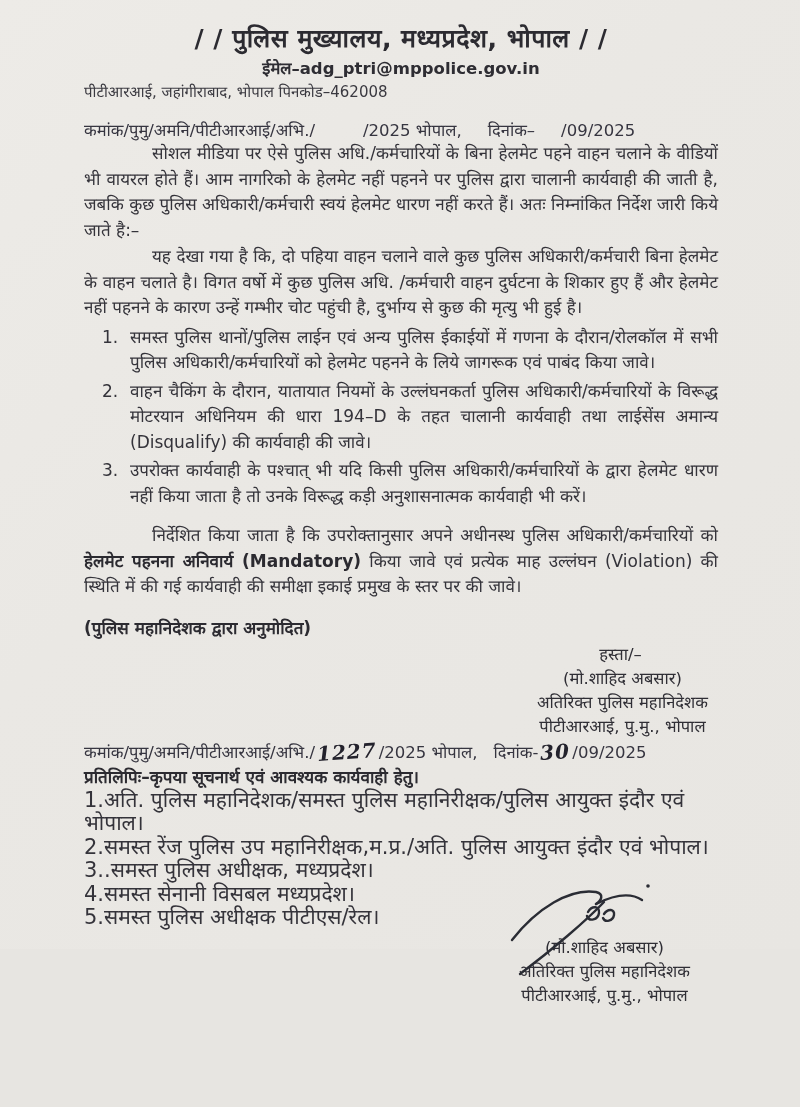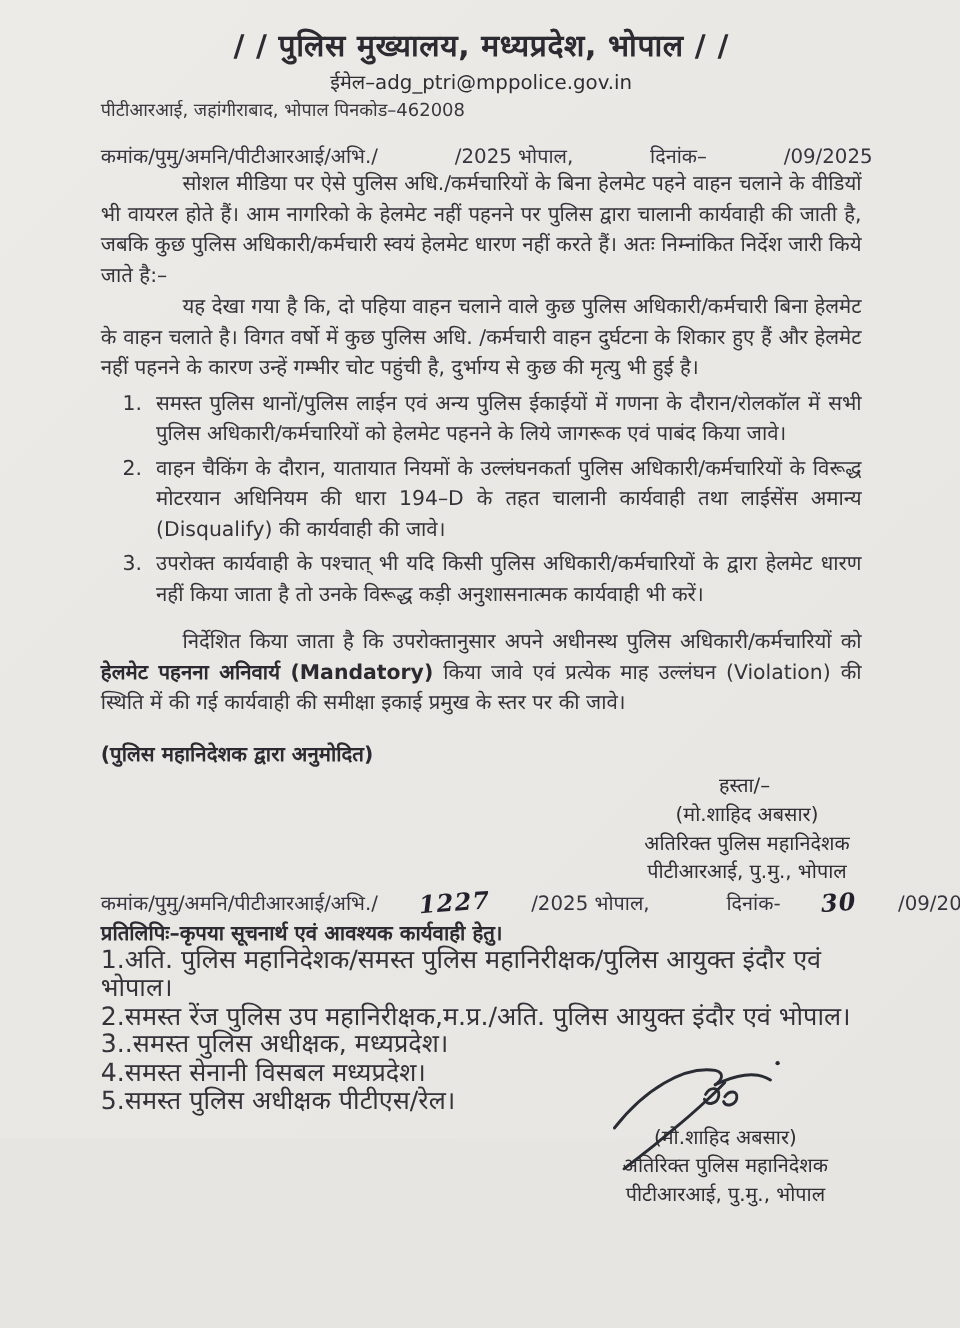--- a/index.html
+++ b/index.html
@@ -18,30 +18,30 @@
     position:relative;
   }
   .doc-title{
     text-align:center;
     font-size:25px;font-weight:bold;
     letter-spacing:0.5px;
     color:#2c2b31;
     margin:6px 0 2px 0;
   }
   .email-line{
-    text-align:center;font-size:16.5px;font-weight:normal;color:#2e2d33;
+    text-align:center;font-size:16.5px;font-weight:bold;color:#2e2d33;
     margin:2px 0 0 0;
   }
   .addr-line{
     font-size:15px;color:#3a3940;margin:2px 0 17px 0;
   }
   .refline{
     display:flex;align-items:baseline;
     font-size:16.5px;color:#363540;
-    margin:4px 0 0 0;white-space:nowrap;gap:32px;
+    margin:4px 0 0 0;white-space:nowrap;
   }
   .gap-s{display:inline-block;width:16px;}
   .gap-m{display:inline-block;width:26px;}
   .gap-l{display:inline-block;width:48px;}
   .circular-heading{
     text-align:center;
     font-size:19px;font-weight:bold;color:#2c2b31;
     margin:10px 0 6px 0;
   }
   .circular-heading span{

